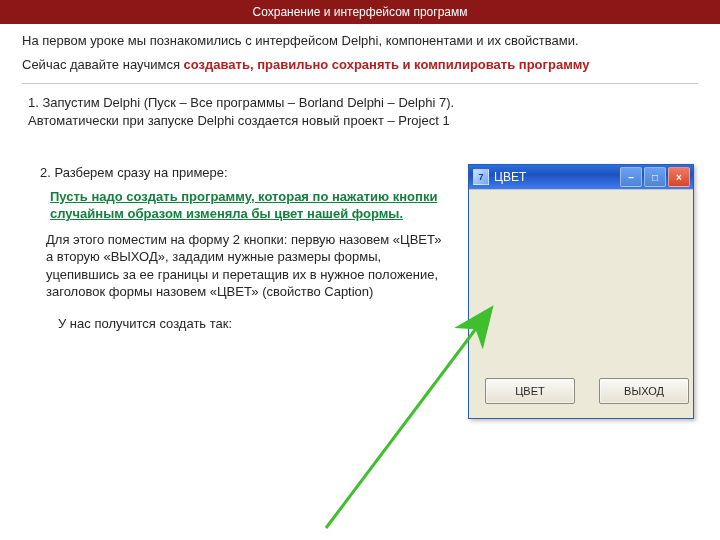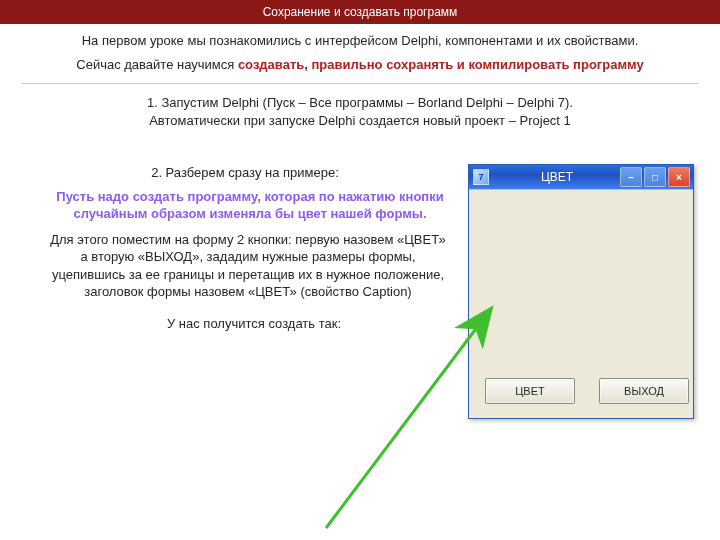--- a/index.html
+++ b/index.html
@@ -15,21 +15,20 @@
   }
   .header {
     background: #8c1717;
     color: #ffffff;
     text-align: center;
     font-size: 12px;
     padding: 5px 0;
   }
   .content {
     padding: 8px 22px 0 22px;
-    text-align: center;
   }
   .intro {
     font-size: 13px;
     line-height: 1.35;
     margin-bottom: 6px;
   }
   .call {
     font-size: 13px;
     line-height: 1.35;
     margin-bottom: 10px;
@@ -51,23 +50,24 @@
     gap: 18px;
     padding-left: 18px;
     margin-top: 35px;
   }
   .left {
     flex: 1;
     font-size: 13px;
     line-height: 1.35;
   }
   .task {
-    color: #8b5cf6;
+    color: #15803d;
     font-weight: bold;
     padding: 6px 0 8px 10px;
+    text-decoration: underline;
   }
   .para {
     padding: 0 0 8px 6px;
   }
   .result-line {
     padding: 6px 0 0 18px;
   }
   
   .delphi-window {
     width: 224px;
@@ -137,21 +137,21 @@
     left: 322px;
     top: 474px;
     pointer-events: none;
   }
   .arrow svg { overflow: visible; }
 </style>
 </head>
 <body>
 
 <div class="header">
-  <span>Сохранение и создавать программ</span>
+  <span>Сохранение и интерфейсом программ</span>
 </div>
 
 <div class="content">
 
   <div class="intro">  На первом уроке мы познакомились с интерфейсом Delphi, компонентами и их свойствами.</div>
 
   <div class="call">
     <span>Сейчас давайте научимся </span><span class="em">создавать,  правильно сохранять и компилировать программу</span>
   </div>
 

